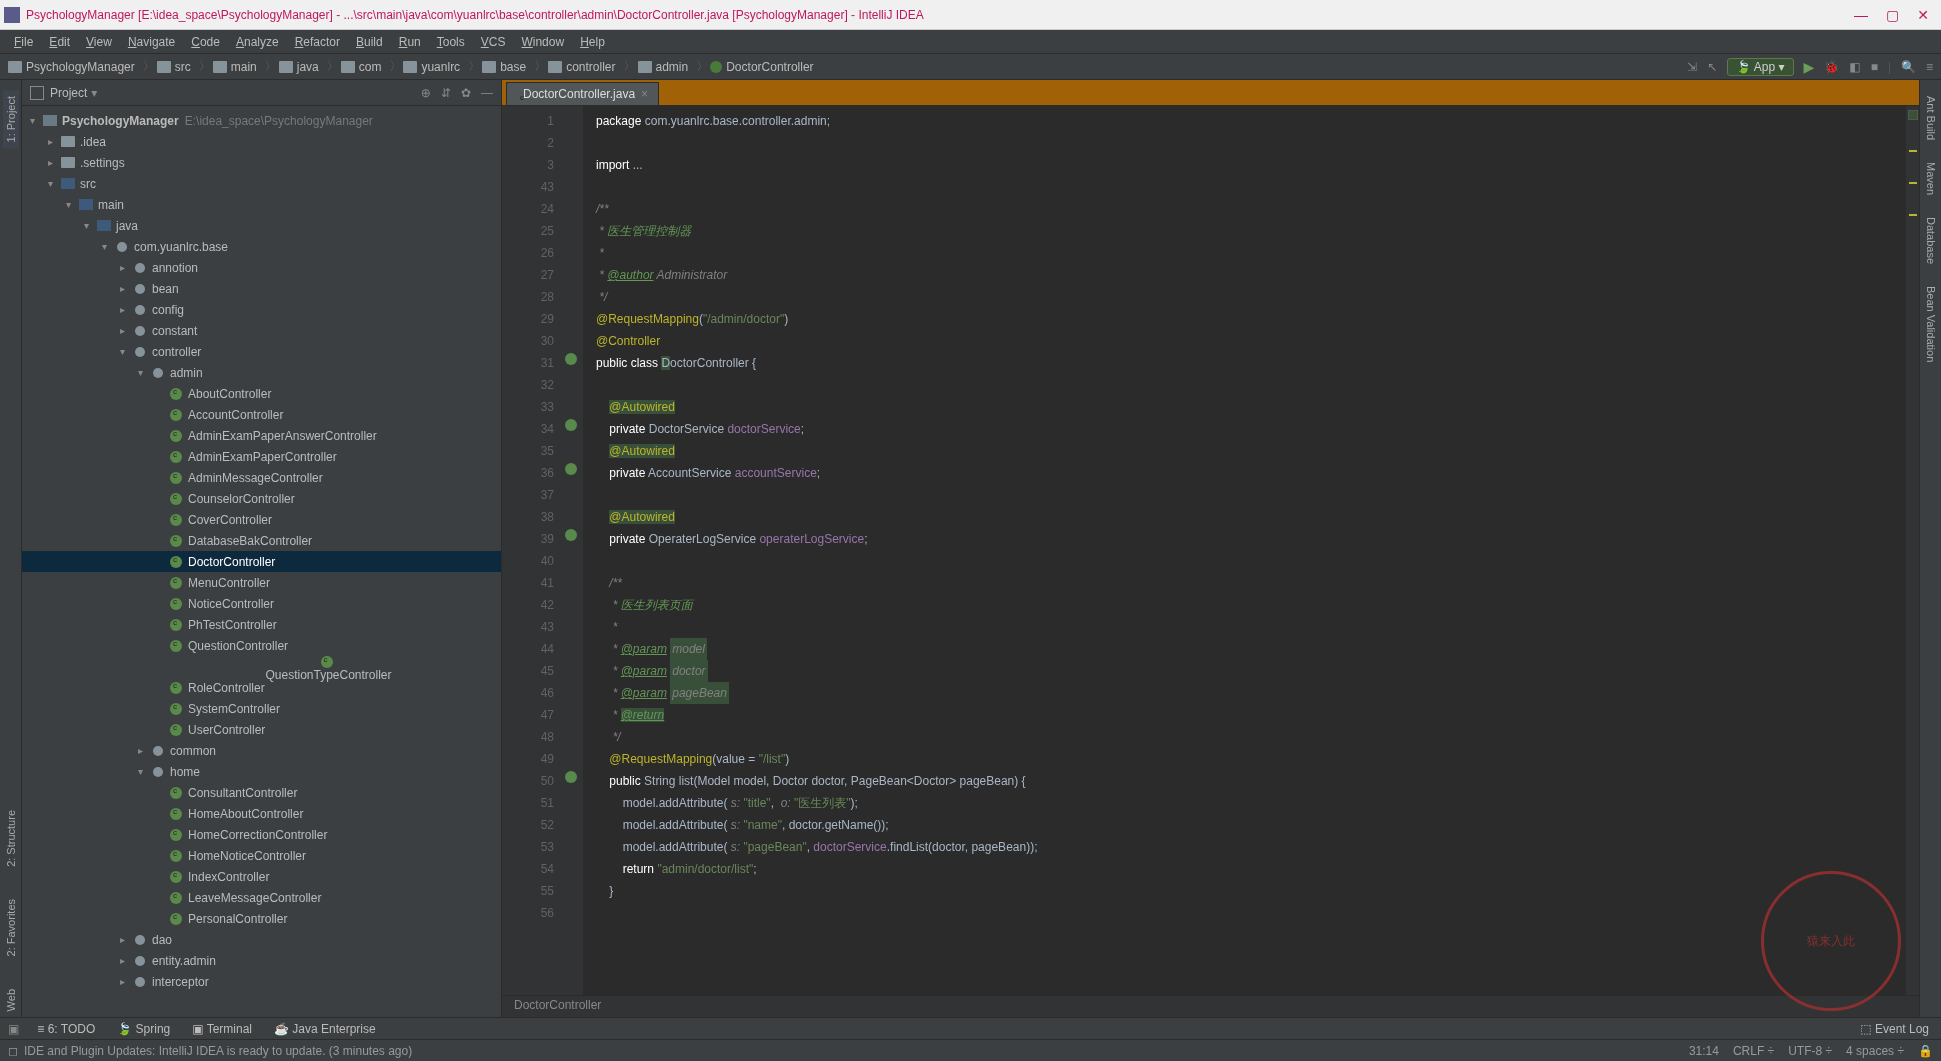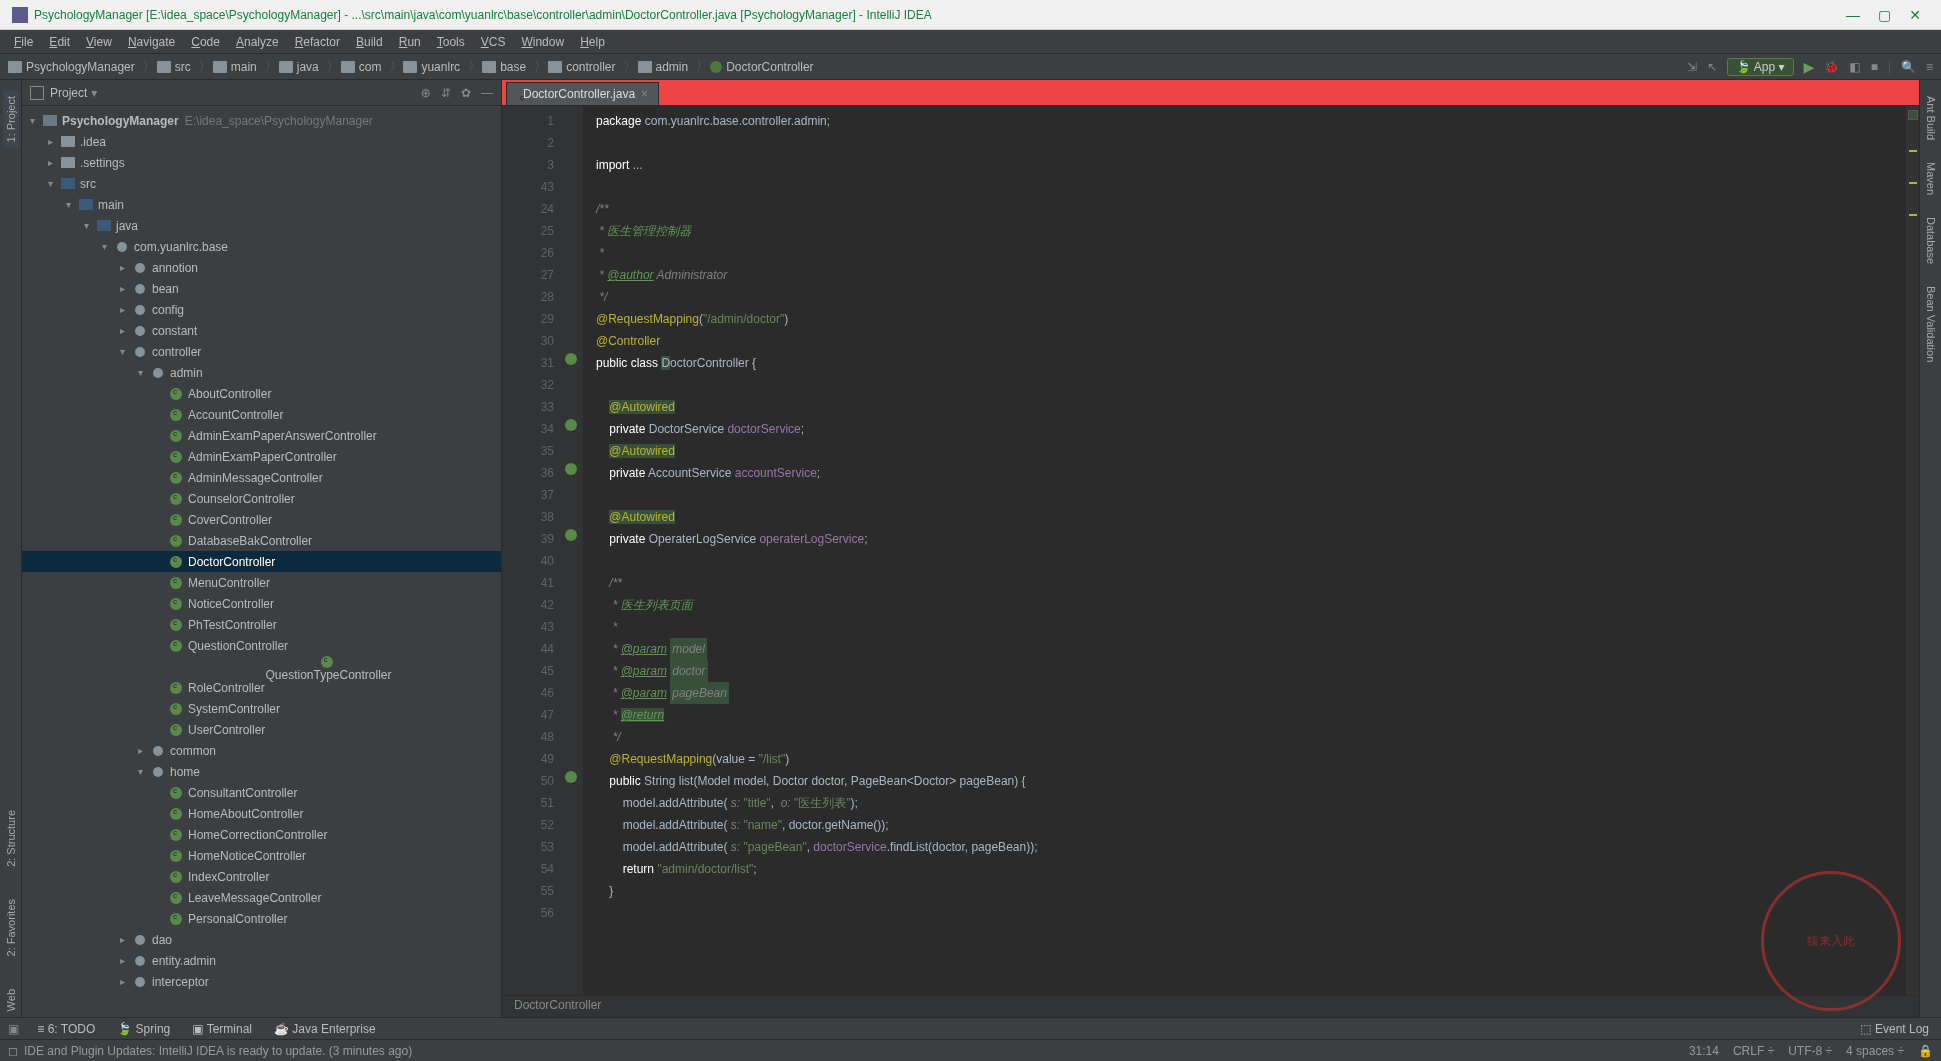--- a/index.html
+++ b/index.html
@@ -1,17 +1,17 @@
 <!DOCTYPE html>
 <html><head>
 <meta charset="utf-8">
 <style>
 * { margin: 0; padding: 0; box-sizing: border-box; font-family: "Segoe UI", Arial, sans-serif; font-size: 12px; }
 body { background: #3c3f41; color: #bbbbbb; width: 1941px; height: 1061px; overflow: hidden; }
-.titlebar { height: 30px; background: #f0f0f0; color: #15803d; display: flex; align-items: center; padding: 0 12px; border-bottom: 1px solid #ccc; }
+.titlebar { height: 30px; background: #f0f0f0; color: #be185d; display: flex; align-items: center; padding: 0 4px; border-bottom: 1px solid #ccc; }
 .titlebar .icon { width: 16px; height: 16px; background: #5b5b8a; margin-right: 6px; }
 .titlebar .title { flex: 1; font-size: 12px; }
 .titlebar .winbtns { display: flex; gap: 18px; padding-right: 8px; }
 .titlebar .winbtns span { font-size: 14px; cursor: default; }
 .menubar { height: 24px; background: #3c3f41; display: flex; align-items: center; padding: 0 8px; gap: 4px; border-bottom: 1px solid #2b2b2b; }
 .menubar span { padding: 2px 6px; color: #bbbbbb; }
 .menubar span u { text-decoration: underline; }
 .navbar { height: 26px; background: #3c3f41; display: flex; align-items: center; padding: 0 8px; border-bottom: 1px solid #2b2b2b; }
 .navbar .crumb { display: flex; align-items: center; gap: 4px; margin-right: 6px; white-space: nowrap; }
 .navbar .sep { color: #666; margin: 0 2px; }
@@ -38,21 +38,21 @@
 .tree .node .ic { width: 16px; height: 14px; margin-right: 4px; display:inline-flex; align-items:center; justify-content:center; }
 .tree .node.selected { background: #0d293e; color: #fff; }
 .tree .node .hint { color: #787878; margin-left: 6px; }
 .ic-folder { background: #87939a; width:14px; height:11px; border-radius:1px; }
 .ic-module { background: #6a7a84; width:14px; height:11px; }
 .ic-src { background: #3e5a7a; width:14px; height:11px; }
 .ic-pkg { background: #87939a; border-radius:50%; width:10px; height:10px; }
 .ic-class { background: #5a8a4a; border-radius:50%; width:12px; height:12px; position:relative; }
 .ic-class::after { content:"c"; color:#222; font-size:8px; position:absolute; left:3px; top:-1px; }
 .editor { flex: 1; display: flex; flex-direction: column; background: #2b2b2b; }
-.tabs { height: 26px; background: #ef4444; display: flex; align-items: flex-end; border-bottom: 1px solid #2b2b2b; padding-left: 4px; }
+.tabs { height: 26px; background: #a16207; display: flex; align-items: flex-end; border-bottom: 1px solid #2b2b2b; padding-left: 4px; }
 .tab { background: #515658; border: 1px solid #2b2b2b; border-bottom: none; padding: 4px 10px; display: flex; align-items: center; gap: 6px; color: #ddd; }
 .tab .close { color: #888; }
 .code { flex: 1; display: flex; font-family: "JetBrains Mono", Consolas, monospace; font-size: 14px; line-height: 22px; overflow: hidden; }
 .gut { width: 60px; background: #313335; color: #606366; text-align: right; padding: 4px 8px 4px 4px; user-select:none; }
 .gut .ln { height: 22px; position: relative; }
 .gutter2 { width: 22px; background: #313335; border-right: 1px solid #2b2b2b; }
 .gutter2 .ln { height: 22px; position:relative; }
 .gutter2 .ic-gut { width:12px; height:12px; background:#5a8a4a; border-radius:50%; display:inline-block; margin-top:5px; margin-left:3px; }
 .src { flex: 1; padding: 4px 0 4px 12px; color: #a9b7c6; white-space: pre; }
 .src .ln { height: 22px; }

